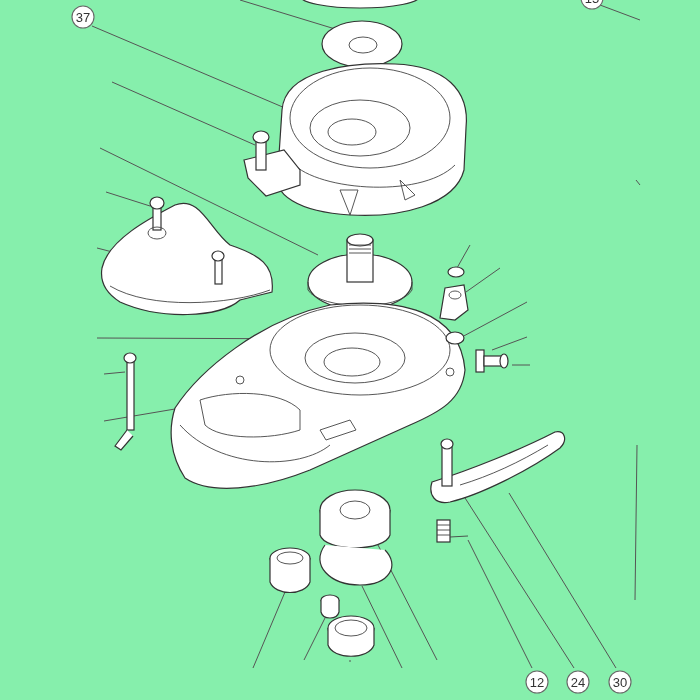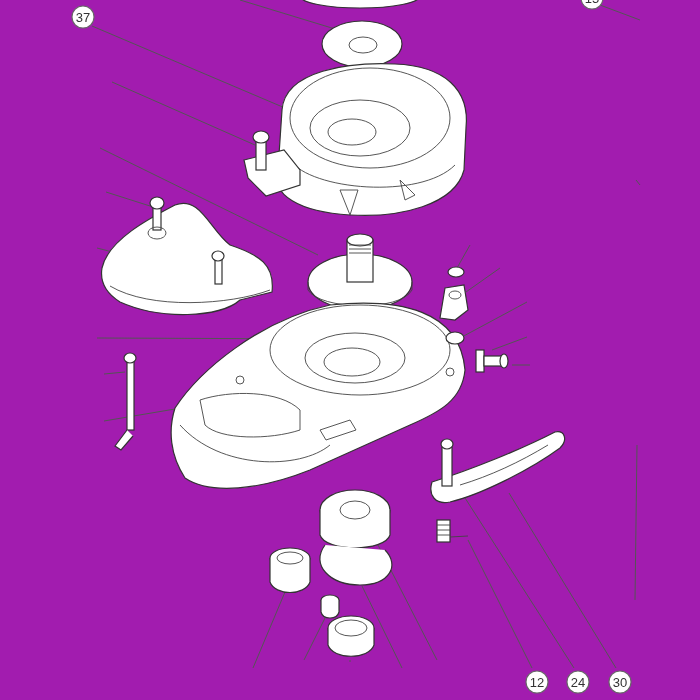--- a/index.html
+++ b/index.html
@@ -1,16 +1,16 @@
 <!DOCTYPE html>
 <html><head>
 <meta charset="utf-8">
 <style>
   html,body{margin:0;padding:0;background:#ffffff;}
-  .canvas{position:relative;width:700px;height:700px;overflow:hidden;background:#a21caf;}
+  .canvas{position:relative;width:700px;height:700px;overflow:hidden;background:#86efac;}
   svg{position:absolute;left:0;top:0;}
   .ln{stroke:#555;stroke-width:1;fill:none;}
   .pt{stroke:#333;stroke-width:1.2;fill:#fff;}
   .pt2{stroke:#444;stroke-width:0.9;fill:none;}
   .callout-circle{stroke:#666;stroke-width:1.1;fill:#fff;}
   .callout-text{font-family:"Liberation Sans",sans-serif;font-size:13px;fill:#333;text-anchor:middle;dominant-baseline:central;}
 </style>
 </head>
 <body>
 

